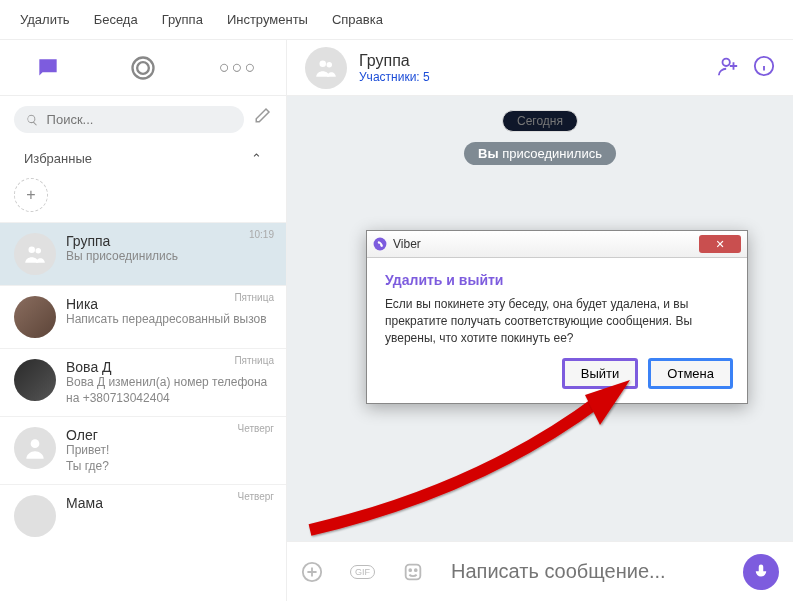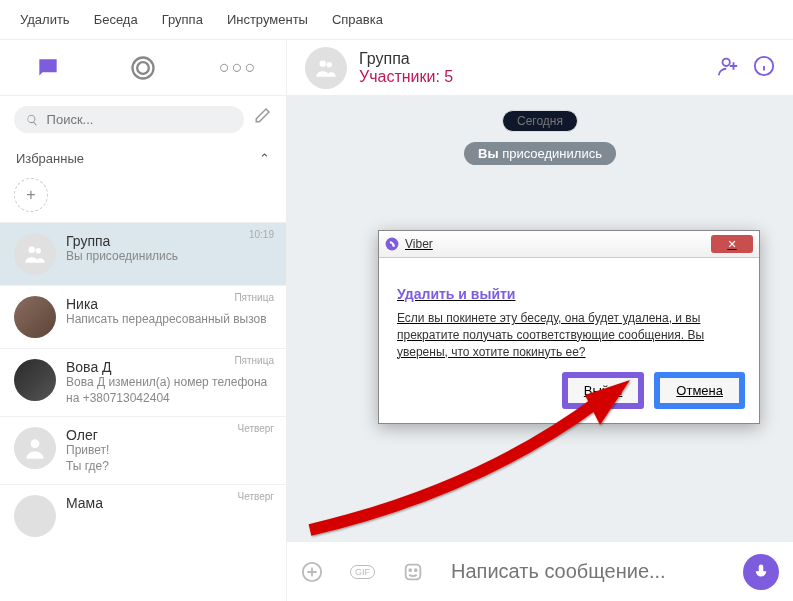--- a/index.html
+++ b/index.html
@@ -16,65 +16,65 @@
 .tab.active { background: #fff; }
 .tab-chat svg { fill: #7d5cde; }
 .tab-disc svg { stroke: #888; fill: none; }
 .tab-more span { font-size: 18px; color: #888; letter-spacing: 2px; }
 
 .search-row { display: flex; align-items: flex-start; padding: 10px 14px; gap: 10px; }
 .search-field { flex: 1; display: flex; align-items: center; background: #eef0f2; border-radius: 18px; padding: 6px 12px; gap: 8px; }
 .search-field input { border: none; background: transparent; outline: none; font-size: 13px; color: #777; width: 100%; }
 .compose-icon { color: #999; cursor: pointer; }
 
-.fav-head { display: flex; justify-content: space-between; padding: 8px 16px; font-size: 13px; color: #555; }
+.fav-head { display: flex; justify-content: space-between; padding: 8px 24px; font-size: 13px; color: #555; }
 .fav-add { width: 34px; height: 34px; border: 1px dashed #ccc; border-radius: 50%; display: flex; align-items: center; justify-content: center; margin: 4px 14px 10px; font-size: 16px; color: #888; cursor: pointer; }
 
 .chat-item { display: flex; padding: 10px 14px; gap: 10px; border-top: 1px solid #f0f0f0; cursor: pointer; position: relative; }
 .chat-item.selected { background: #dbe7ed; }
 .avatar { width: 42px; height: 42px; border-radius: 50%; background: #e0e0e0; display: flex; align-items: center; justify-content: center; flex-shrink: 0; overflow: hidden; }
 .avatar svg { fill: #fff; }
 .avatar.photo1 { background: linear-gradient(135deg,#8a6d5f,#5c4438); }
 .avatar.photo2 { background: linear-gradient(135deg,#2a2a2a,#555); }
 .chat-body { flex: 1; min-width: 0; }
 .chat-name { font-size: 14px; color: #333; }
 .chat-preview { font-size: 12px; color: #888; line-height: 1.3; }
 .chat-time { position: absolute; top: 6px; right: 12px; font-size: 10px; color: #aaa; }
 
 .content { flex: 1; display: flex; flex-direction: column; background: #fafafa; position: relative; }
 .chat-header { height: 56px; display: flex; align-items: center; padding: 0 18px; gap: 12px; background: #fff; border-bottom: 1px solid #eee; }
 .hdr-avatar { width: 42px; height: 42px; border-radius: 50%; background: #e0e0e0; display:flex; align-items:center; justify-content:center;}
 .hdr-avatar svg { fill:#fff; }
 .hdr-text { flex: 1; }
 .hdr-title { font-size: 16px; color: #333; }
-.hdr-sub { font-size: 16px; color: #be185d; }
+.hdr-sub { font-size: 12px; color: #1d4ed8; }
 .hdr-icons { display: flex; gap: 14px; }
 .hdr-icons span { color: #7d5cde; cursor: pointer; }
 
 .messages { flex: 1; padding: 14px; display: flex; flex-direction: column; align-items: center; gap: 10px; background: #eceff1; }
 .date-pill { background: #0f172a; border: 1px solid #ddd; border-radius: 14px; padding: 3px 14px; font-size: 12px; color: #777; }
 .sys-pill { background: #7f8a93; color: #fff; border-radius: 14px; padding: 4px 14px; font-size: 13px; }
 .sys-pill b { font-weight: 600; }
 
 .input-bar { height: 60px; display: flex; align-items: center; padding: 0 14px; gap: 27px; background: #fff; border-top: 1px solid #eee; }
 .input-icon { color: #bbb; cursor: pointer; display:flex; align-items:center; }
 .msg-input { flex: 1; border: none; outline: none; font-size: 20px; color: #888; }
 .mic-btn { width: 36px; height: 36px; border-radius: 50%; background: #7d5cde; display: flex; align-items: center; justify-content: center; cursor: pointer; }
 .mic-btn svg { fill: #fff; }
 
 
-.dialog-wrap { position: absolute; top: 230px; left: 378px; width: 382px; background: #fff; border: 1px solid #888; box-shadow: 0 4px 16px rgba(0,0,0,0.3); text-decoration: underline; }
+.dialog-wrap { position: absolute; top: 230px; left: 366px; width: 382px; background: #fff; border: 1px solid #888; box-shadow: 0 4px 16px rgba(0,0,0,0.3); }
 .dlg-titlebar { display: flex; align-items: center; padding: 4px 6px; gap: 6px; background: linear-gradient(#fff,#f0f0f0); border-bottom: 1px solid #ccc; }
 .dlg-title { font-size: 12px; color: #333; flex: 1; }
 .dlg-close { width: 42px; height: 18px; background: #c94f4f; border-radius: 3px; display: flex; align-items: center; justify-content: center; color: #fff; font-size: 11px; cursor: pointer; }
-.dlg-body { padding: 28px 18px 12px; }
+.dlg-body { padding: 14px 18px 12px; }
 .dlg-heading { color: #7d5cde; font-size: 14px; font-weight: 600; margin-bottom: 8px; }
 .dlg-text { font-size: 12px; color: #333; line-height: 1.4; }
 .dlg-buttons { display: flex; justify-content: flex-end; gap: 10px; padding: 0 14px 14px; }
-.dlg-btn { padding: 5px 16px; border: 6px solid #3b82f6; background: #f6f6f6; border-radius: 3px; font-size: 13px; cursor: pointer; }
+.dlg-btn { padding: 5px 16px; border: 3px solid #3b82f6; background: #f6f6f6; border-radius: 3px; font-size: 13px; cursor: pointer; }
 .dlg-btn.primary { border-color: #7d5cde; }
 
 
 .arrow { position: absolute; top: 370px; left: 300px; pointer-events: none; }
 </style>
 </head>
 <body>
 
 <div class="menubar">
   <span class="menubar-item">Удалить</span>

